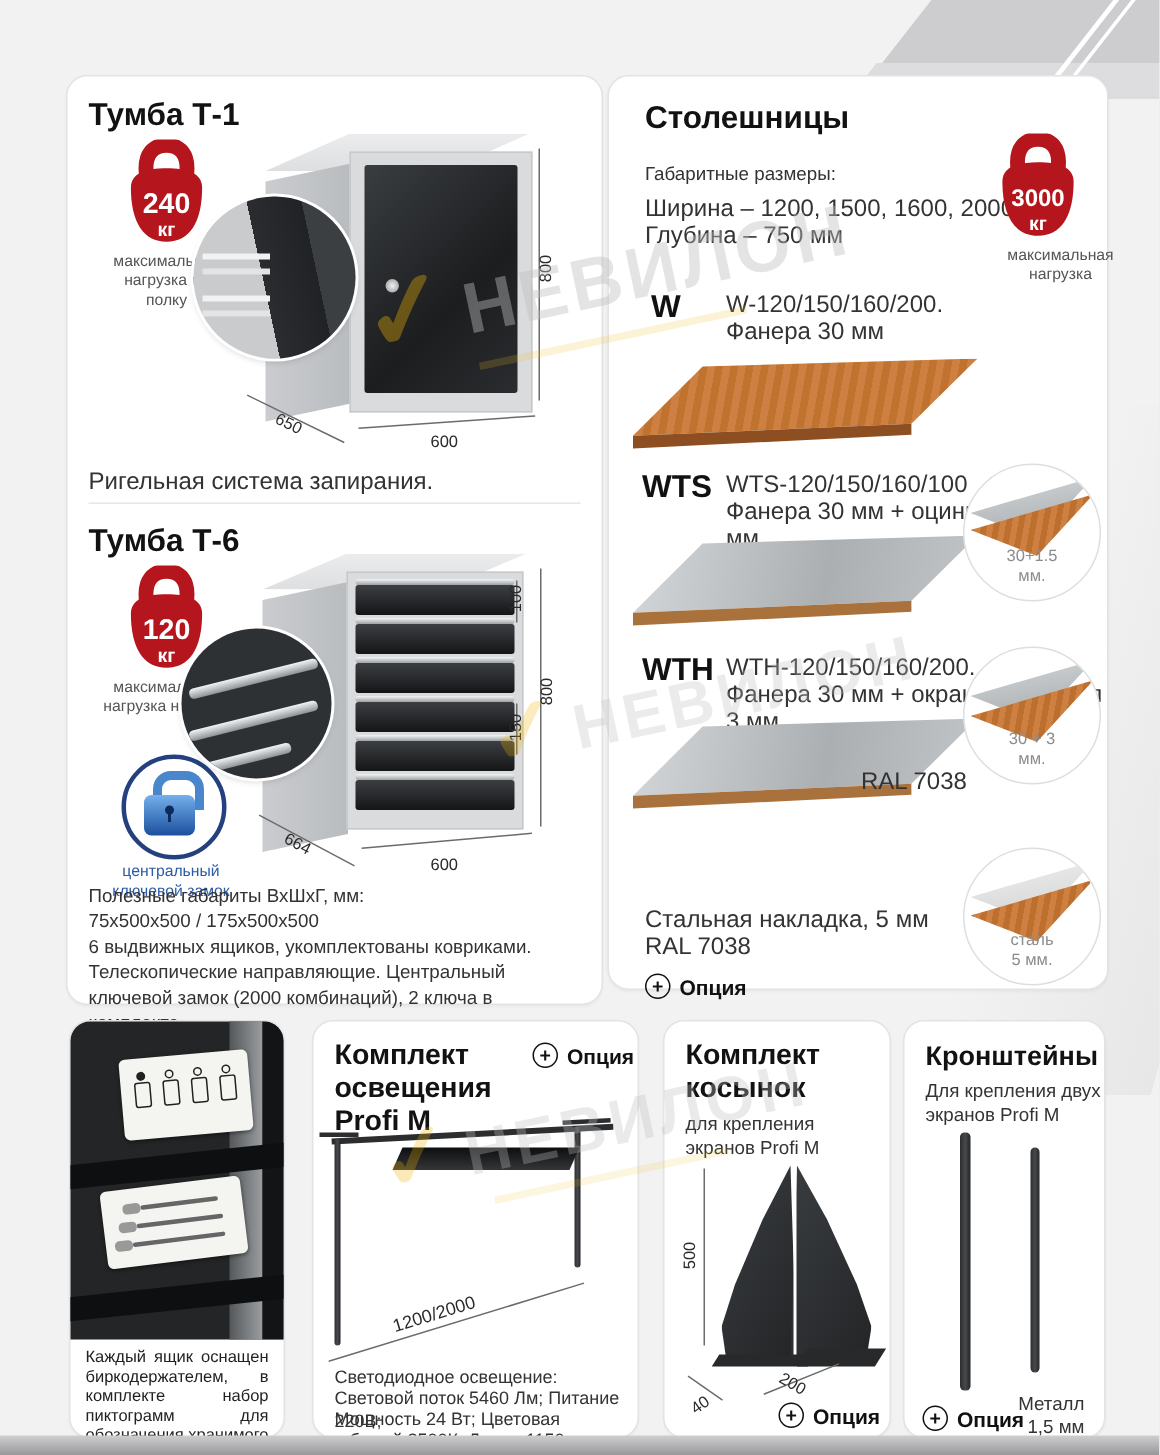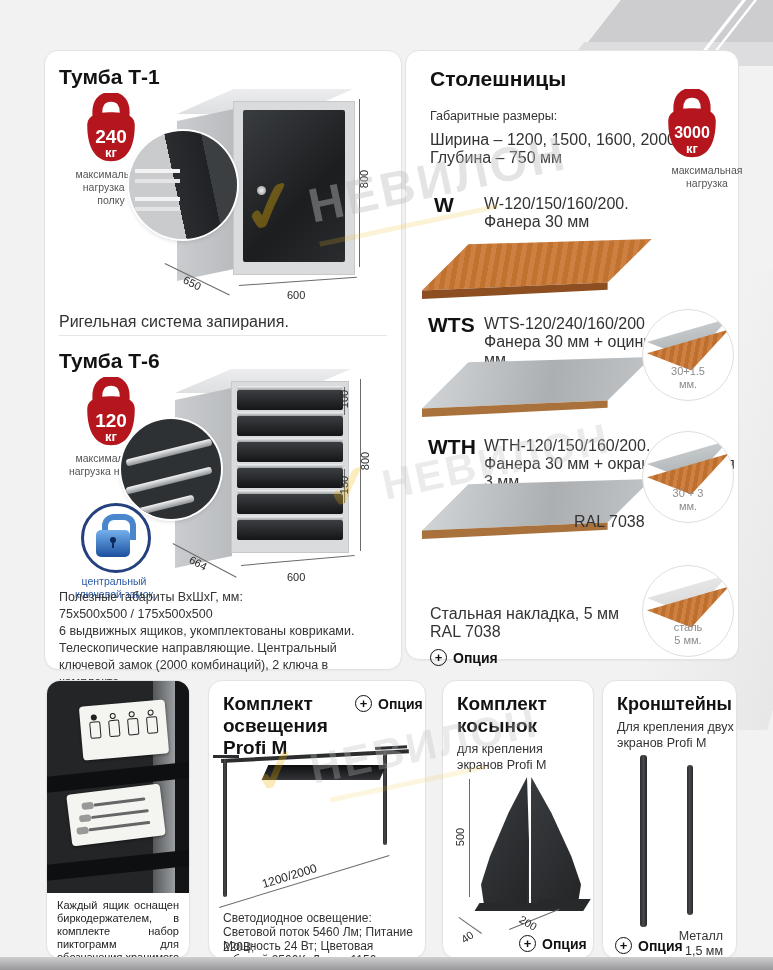--- a/index.html
+++ b/index.html
@@ -236,21 +236,21 @@
 
     <div class="code" style="left:28px;top:142px;">W</div>
     <div class="txt" style="left:78px;top:144px;">W-120/150/160/200.</div>
     <div class="txt" style="left:78px;top:162px;">Фанера 30 мм</div>
     <div class="slab" style="left:16px;top:188px;">
       <div class="slab-top wood-surface"></div>
       <div class="slab-edge wood-edge"></div>
     </div>
 
     <div class="code" style="left:22px;top:262px;">WTS</div>
-    <div class="txt" style="left:78px;top:264px;">WTS-120/240/160/200</div>
+    <div class="txt" style="left:78px;top:264px;">WTS-120/150/160/100</div>
     <div class="txt" style="left:78px;top:282px;">Фанера 30 мм + оцинк. сталь 1,5 мм</div>
     <div class="slab" style="left:16px;top:306px;">
       <div class="slab-top steel-surface"></div>
       <div class="slab-edge steel-edge"></div>
     </div>
     <div class="wcirc" style="left:236px;top:258px;">
       <div class="wl wl-back"></div>
       <div class="wl wl-front" style="top:12px;"></div>
       <div class="wtxt"><span>30+1.5</span><br><span>мм.</span></div>
     </div>

